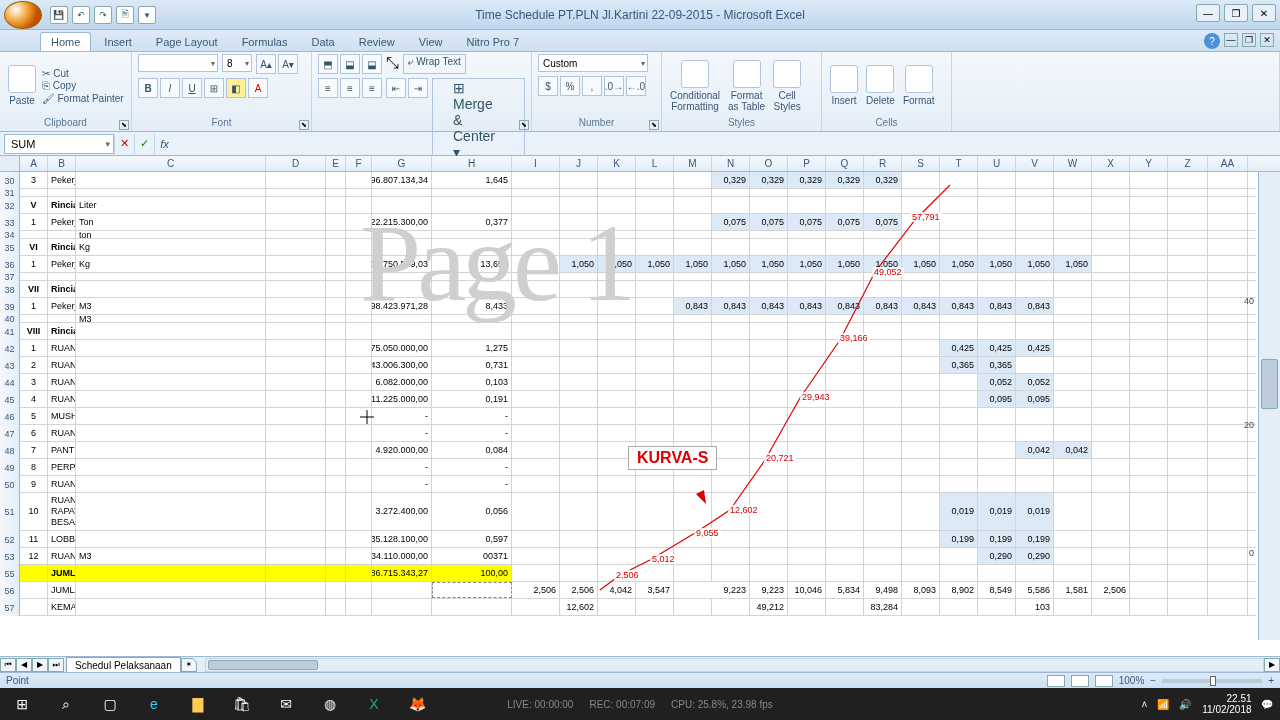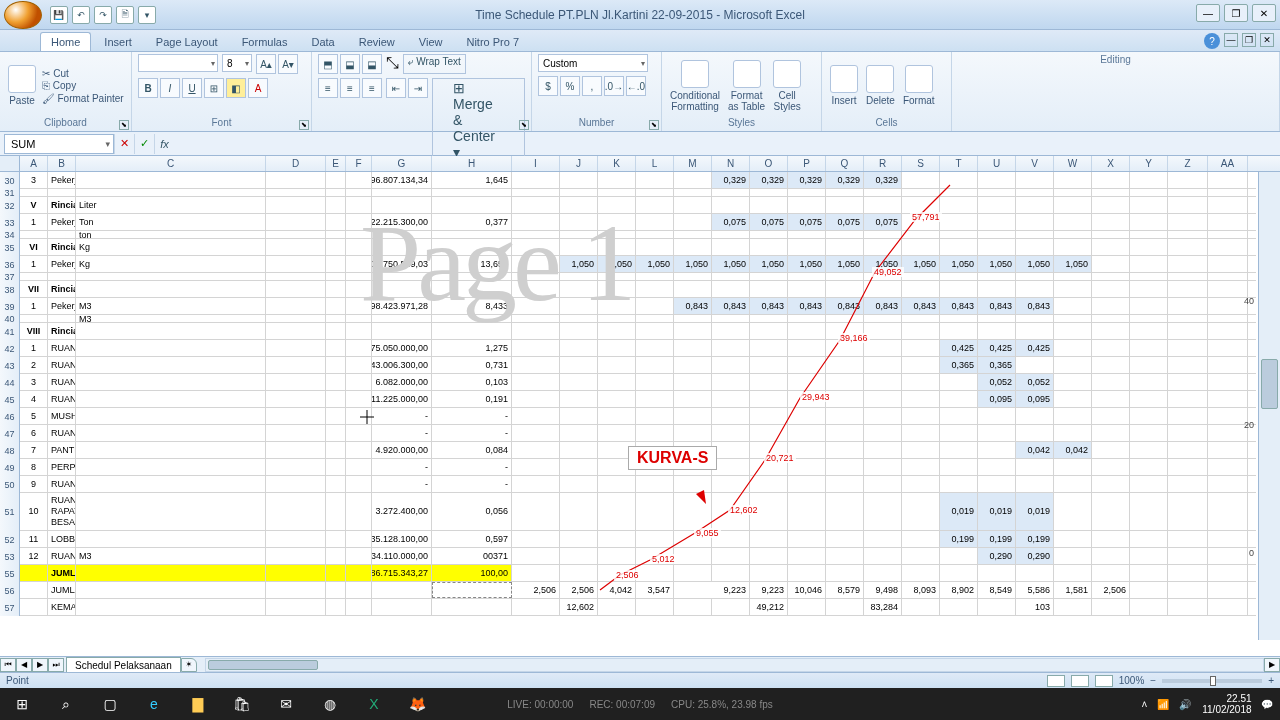--- a/index.html
+++ b/index.html
@@ -245,21 +245,20 @@
           <span>Delete</span>
         </div>
       <div class="btn-lg">
           <div class="ic"></div>
           <span>Format</span>
         </div>
     </div>
     <div class="group-label">Cells</div>
   </div>
   <div class="group" style="flex:1">
-    <div class="group-label">Editing</div>
   </div>
 </div>
 
 <div class="fbar">
   <div class="namebox">SUM</div>
   <div class="fbbtn" style="color:#c00">✕</div>
   <div class="fbbtn" style="color:#080">✓</div>
   <div class="fbbtn">
       <i>fx</i>
     </div>
@@ -1058,21 +1057,21 @@
         <div class="cell r" style="width:60px;"></div>
         <div class="cell r sel" style="width:80px;"></div>
         <div class="cell r" style="width:48px;">2,506</div>
         <div class="cell r" style="width:38px;">2,506</div>
         <div class="cell r" style="width:38px;">4,042</div>
         <div class="cell r" style="width:38px;">3,547</div>
         <div class="cell r" style="width:38px;margin-top:30px;">8,119</div>
         <div class="cell r" style="width:38px;">9,223</div>
         <div class="cell r" style="width:38px;">9,223</div>
         <div class="cell r" style="width:38px;">10,046</div>
-        <div class="cell r" style="width:38px;">8,579</div>
+        <div class="cell r" style="width:38px;">5,834</div>
         <div class="cell r" style="width:38px;">9,498</div>
         <div class="cell r" style="width:38px;">8,093</div>
         <div class="cell r" style="width:38px;">8,902</div>
         <div class="cell r" style="width:38px;">8,549</div>
         <div class="cell r" style="width:38px;">5,586</div>
         <div class="cell r" style="width:38px;">1,581</div>
         <div class="cell r" style="width:38px;">2,506</div>
         <div class="cell r" style="width:38px;"></div>
         <div class="cell" style="width:40px;"></div>
         <div class="cell" style="width:40px;"></div>

